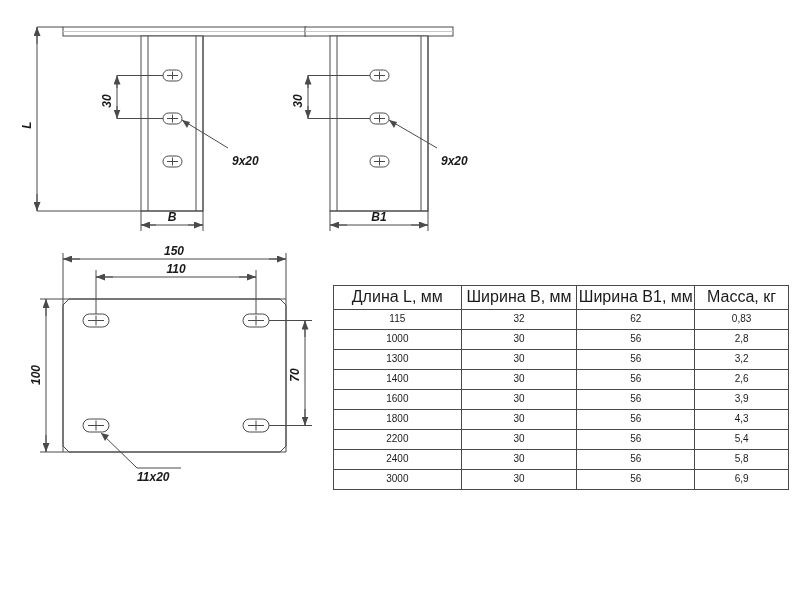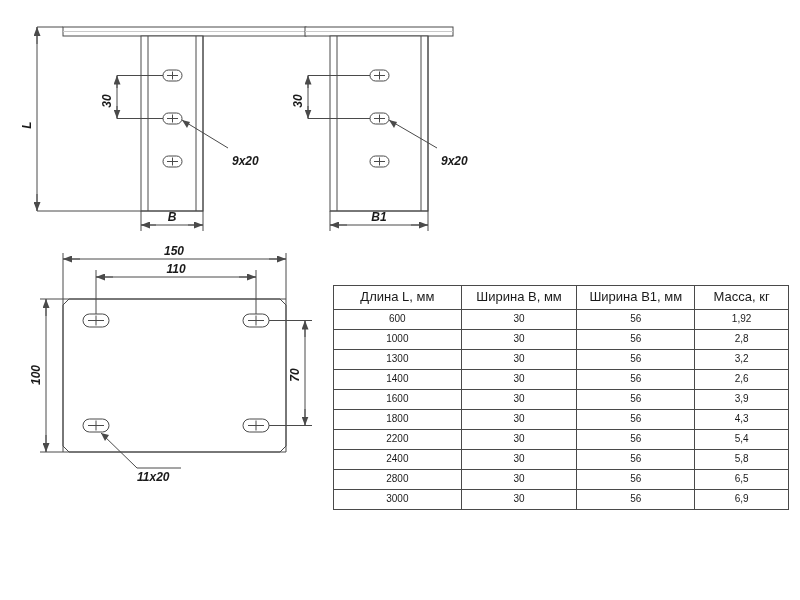--- a/index.html
+++ b/index.html
@@ -53,21 +53,21 @@
     border: 1px solid #4a4a4a;
     text-align: center;
     padding: 2px 0 3px 0;
     font-weight: normal;
     color: #1a1a1a;
     height: 14px;
     line-height: 14px;
   }
   #spec-table th {
     font-weight: normal;
-    font-size: 13px;
+    font-size: 16px;
     height: 18px;
     line-height: 18px;
   }
   #spec-table td {
     font-size: 10px;
   }
   #spec-table col.c0 { width: 128px; }
   #spec-table col.c1 { width: 116px; }
   #spec-table col.c2 { width: 118px; }
   #spec-table col.c3 { width: 94px; }
@@ -285,24 +285,24 @@
     <thead>
       <tr>
         <th>Длина L, мм</th>
         <th>Ширина B, мм</th>
         <th>Ширина B1, мм</th>
         <th>Масса, кг</th>
       </tr>
     </thead>
     <tbody id="spec-table-body">
         <tr>
-          <td>600</td>
-          <td>30</td>
-          <td>56</td>
-          <td>1,92</td>
+          <td>115</td>
+          <td>32</td>
+          <td>62</td>
+          <td>0,83</td>
         </tr>
         <tr>
           <td>1000</td>
           <td>30</td>
           <td>56</td>
           <td>2,8</td>
         </tr>
         <tr>
           <td>1300</td>
           <td>30</td>
@@ -331,26 +331,20 @@
           <td>2200</td>
           <td>30</td>
           <td>56</td>
           <td>5,4</td>
         </tr>
         <tr>
           <td>2400</td>
           <td>30</td>
           <td>56</td>
           <td>5,8</td>
-        </tr>
-        <tr>
-          <td>2800</td>
-          <td>30</td>
-          <td>56</td>
-          <td>6,5</td>
         </tr>
         <tr>
           <td>3000</td>
           <td>30</td>
           <td>56</td>
           <td>6,9</td>
         </tr>
       </tbody>
   </table>
 

